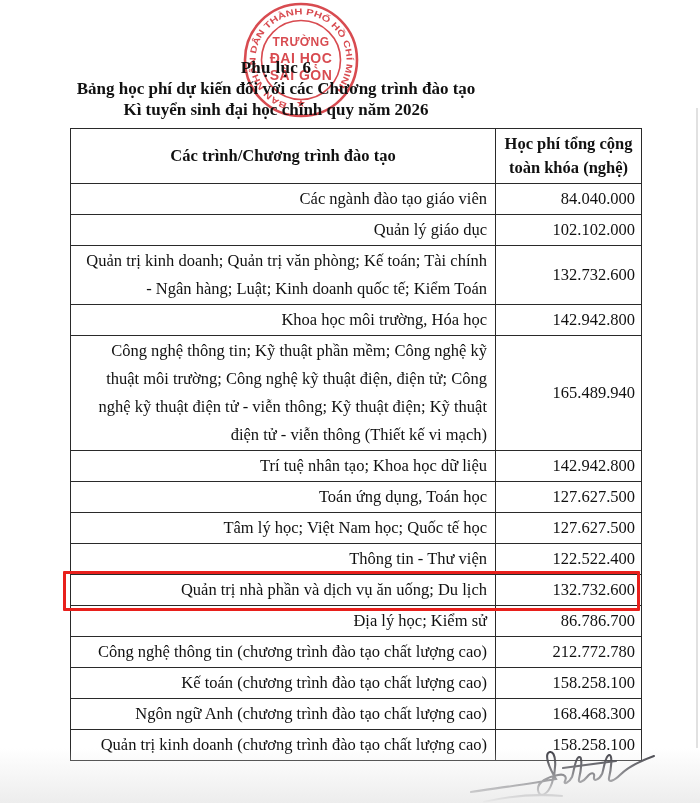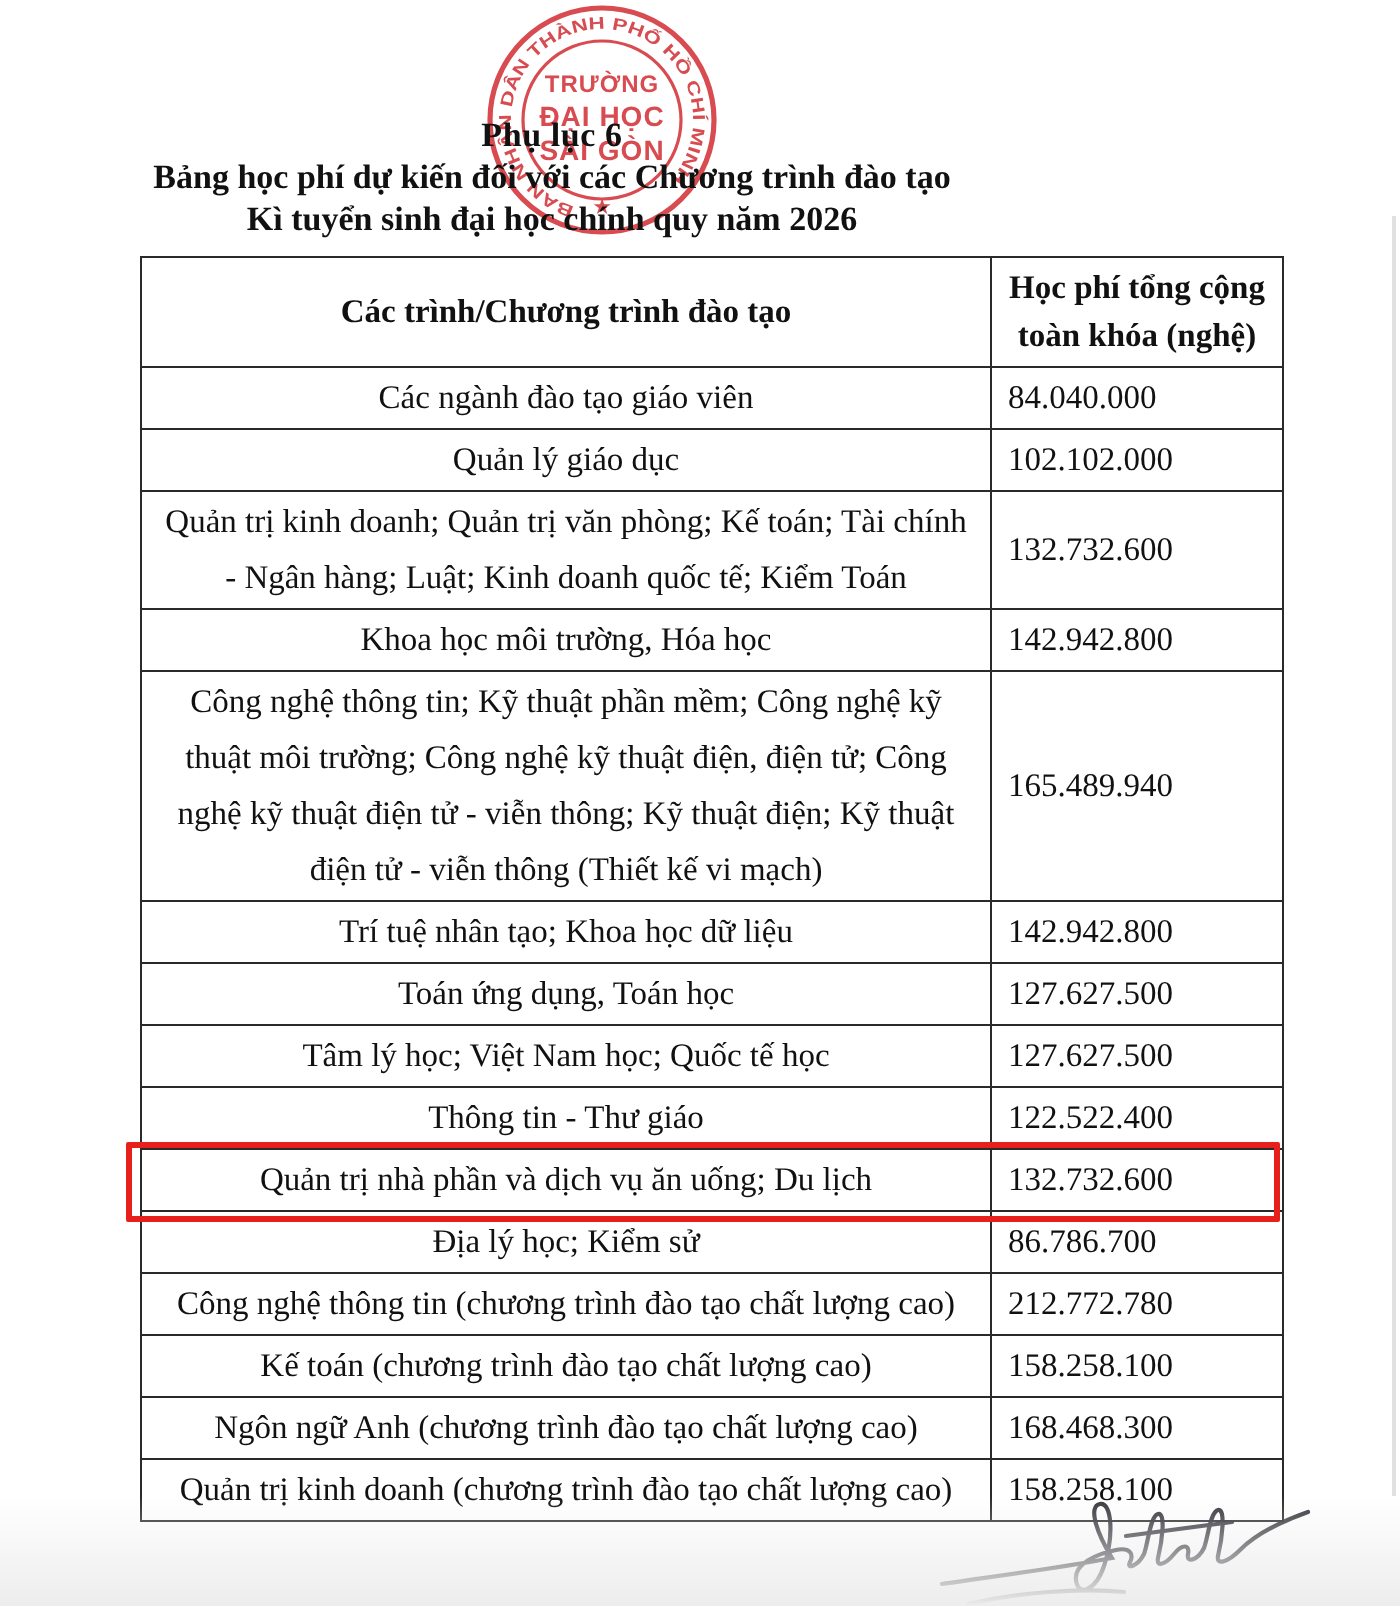--- a/index.html
+++ b/index.html
@@ -38,22 +38,22 @@
   table.fee col.c2{width:146px;}
   table.fee th, table.fee td{
     border:1.6px solid #2a2a2a;
     vertical-align:middle;
   }
   table.fee th{
     font-weight:bold;text-align:center;font-size:16.5px;
     padding:3px 4px;line-height:24px;height:48px;
   }
   table.fee td{padding:1px 8px;line-height:28px;}
-  table.fee td.program{text-align:center;}
-  table.fee td.fee-val{padding-right:6px;}
+  table.fee td.program{text-align:right;}
+  table.fee td.fee-val{text-align:right;padding-right:6px;}
   .hl-overlay{
     position:absolute;border:3px solid #e8201c;pointer-events:none;
     box-sizing:border-box;border-radius:1px;
   }
   
   .signature{position:absolute;left:468px;top:744px;width:212px;height:60px;}
 </style>
 </head>
 <body>
 
@@ -121,21 +121,21 @@
         </tr>
         <tr>
           <td class="program">Toán ứng dụng, Toán học</td>
           <td class="fee-val">127.627.500</td>
         </tr>
         <tr>
           <td class="program">Tâm lý học; Việt Nam học; Quốc tế học</td>
           <td class="fee-val">127.627.500</td>
         </tr>
         <tr>
-          <td class="program">Thông tin - Thư giáo</td>
+          <td class="program">Thông tin - Thư viện</td>
           <td class="fee-val">122.522.400</td>
         </tr>
         <tr class="highlighted">
           <td class="program">Quản trị nhà phần và dịch vụ ăn uống; Du lịch</td>
           <td class="fee-val">132.732.600</td>
         </tr>
         <tr>
           <td class="program">Địa lý học; Kiểm sử</td>
           <td class="fee-val">86.786.700</td>
         </tr>

